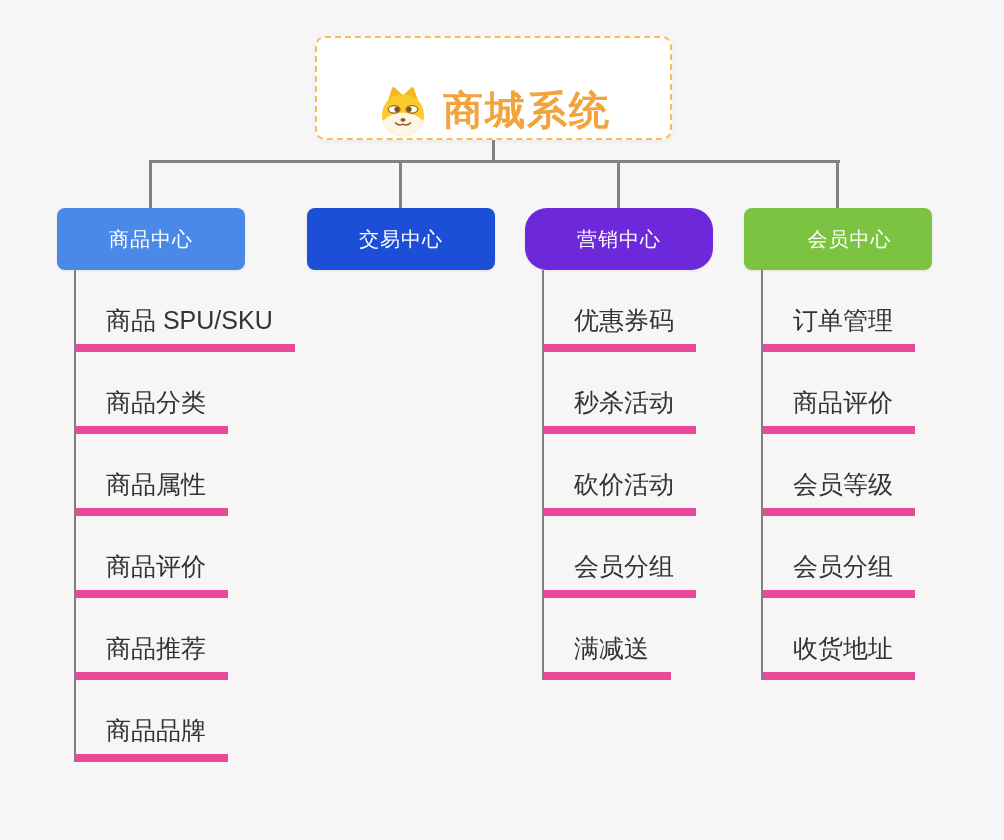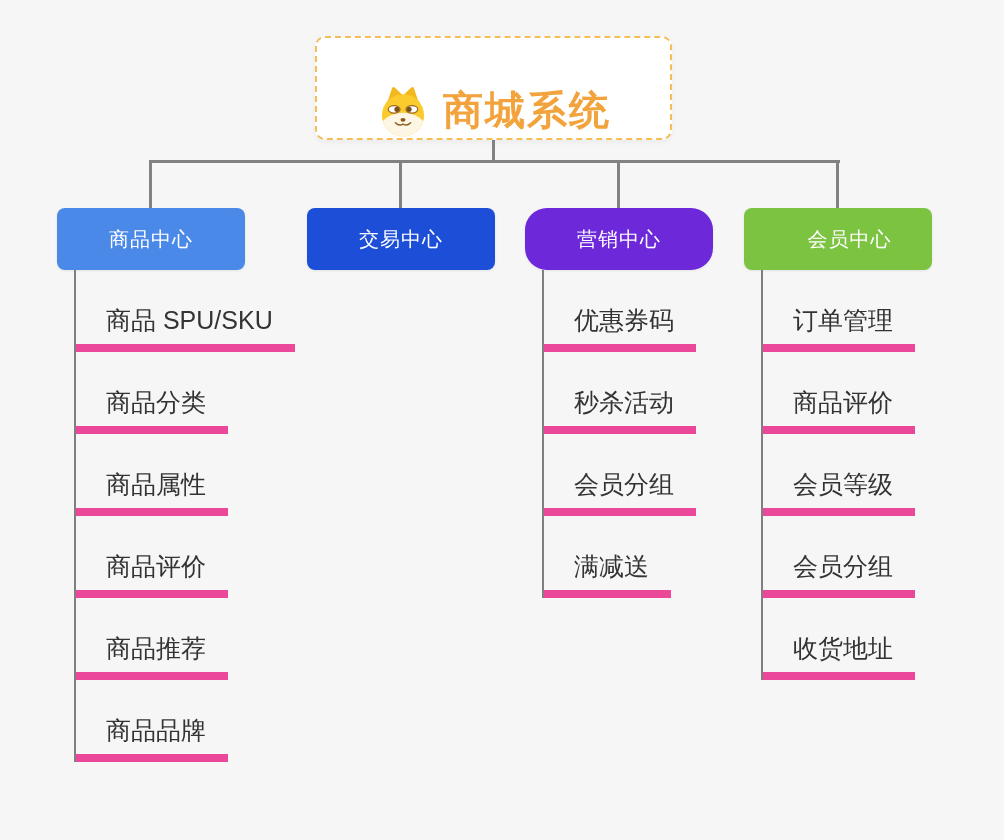--- a/index.html
+++ b/index.html
@@ -129,20 +129,23 @@
     <div class="leaf-list">
   <div class="leaf">
     <span class="leaf-text">优惠券码</span>
   </div>
 
   <div class="leaf">
     <span class="leaf-text">秒杀活动</span>
   </div>
 
 
+  <div class="leaf">
+    <span class="leaf-text">砍价活动</span>
+  </div>
 
   <div class="leaf">
     <span class="leaf-text">会员分组</span>
   </div>
 
   <div class="leaf">
     <span class="leaf-text">满减送</span>
   </div>
 </div>
   </div>

